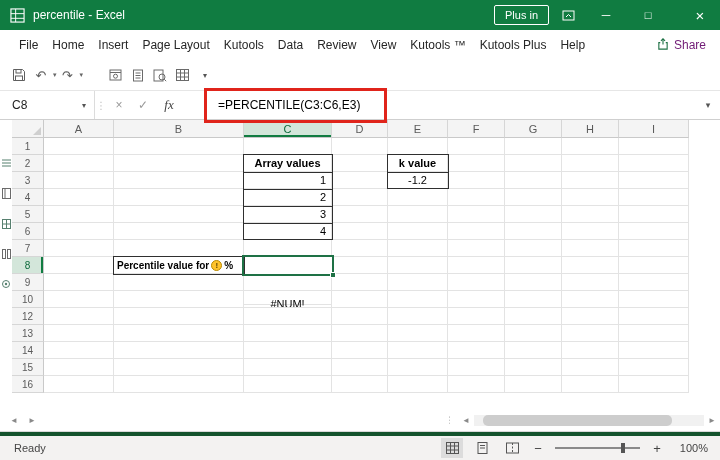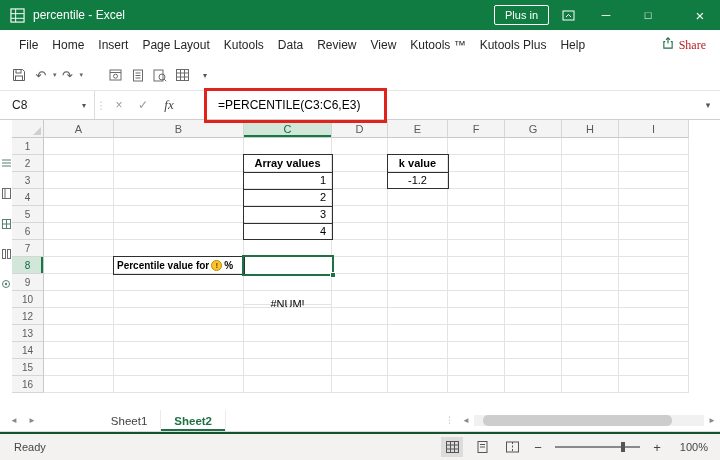--- a/index.html
+++ b/index.html
@@ -19,21 +19,21 @@
   .tb-ic { position: absolute; top: 0; height: 30px; width: 32px; display: flex; align-items: center; justify-content: center; font-size: 12px; color: #fff; }
   .tb-ribbon { left: 552px; }
   .tb-min { left: 590px; }
   .tb-max { left: 632px; font-size: 11px; }
   .tb-close { left: 680px; width: 40px; font-size: 15px; }
 
   
   .menubar { height: 30px; display: flex; align-items: center; font-size: 12px; color: #262626; padding-left: 12px; position: relative; background: #fff; }
   .menu-tabs { display: flex; align-items: center; }
   .menu-tab { padding: 0 7px; white-space: nowrap; }
-  .share { position: absolute; right: 14px; display: flex; align-items: center; gap: 5px; color: #b91c1c; font-family: Liberation Serif, serif; }
+  .share { position: absolute; right: 14px; display: flex; align-items: center; gap: 5px; color: #701a75; }
 
   
   .qat { height: 30px; display: flex; align-items: center; padding-left: 8px; color: #5f5f5f; background: #fff; }
   .qat-btn { height: 22px; min-width: 22px; display: flex; align-items: center; justify-content: center; font-size: 13px; color: #5f5f5f; }
   .qat-caret { font-size: 7px; margin-left: 1px; color: #666; align-self: center; }
   .qat-group { display: flex; align-items: center; }
   .qat-gap { width: 22px; }
   .qat-overflow { margin-left: 10px; font-size: 8px; color: #555; }
 
   
@@ -78,21 +78,21 @@
   .tabs-spacer { width: 52px; }
   .sheet-tab { padding: 0 13px; display: flex; align-items: center; color: #3f3f3f; border-right: 1px solid #ececec; }
   .sheet-tab.active { color: #1E7145; font-weight: 700; box-shadow: inset 0 -2px 0 #1E7145; }
   .hscroll { position: absolute; right: 0; top: 2px; bottom: 3px; width: 275px; display: flex; align-items: center; background: #fff; }
   .hs-dots { color: #b5b5b5; font-size: 9px; margin-right: 4px; }
   .hs-arrow { width: 16px; text-align: center; color: #8a8a8a; font-size: 8px; }
   .hs-track { flex: 1; height: 11px; background: #f1f1f1; position: relative; }
   .hs-thumb { position: absolute; left: 4%; width: 82%; top: 0; bottom: 0; background: #cdcdcd; border-radius: 5px; }
 
   
-  .status-bar { height: 28px; background: #F3F2F1; border-top: 2px solid #14532d; display: flex; align-items: center; font-size: 11px; color: #454545; }
+  .status-bar { height: 28px; background: #F3F2F1; border-top: 4px solid #14532d; display: flex; align-items: center; font-size: 11px; color: #454545; }
   .sb-ready { padding-left: 14px; }
   .sb-right { margin-left: auto; display: flex; align-items: center; gap: 8px; padding-right: 12px; }
   .view-btn { width: 22px; height: 20px; display: flex; align-items: center; justify-content: center; }
   .view-btn.sel { background: #dcdcdc; }
   .zoom-btn { width: 14px; text-align: center; font-size: 13px; color: #444; }
   .zoom-track { width: 85px; height: 2px; background: #8a8a8a; position: relative; margin: 0 2px; }
   .zoom-thumb { position: absolute; left: 78%; top: -4px; width: 4px; height: 10px; background: #555; }
   .zoom-label { width: 36px; text-align: right; }
 </style>
 </head>
@@ -478,24 +478,20 @@
       </div>
     </div>
 </div>
 
 <div class="tabs-bar">
   <div class="tab-nav">
     <span>◄</span>
     <span>►</span>
   </div>
   <div class="tabs-spacer"></div>
-  <div style="display:flex" id="sheet-tabs">
-      <span class="sheet-tab">Sheet1</span>
-      <span class="sheet-tab active">Sheet2</span>
-    </div>
   <div class="hscroll">
     <span class="hs-dots">⋮</span>
     <span class="hs-arrow">◄</span>
     <div class="hs-track">
       <div class="hs-thumb"></div>
     </div>
     <span class="hs-arrow">►</span>
   </div>
 </div>
 

